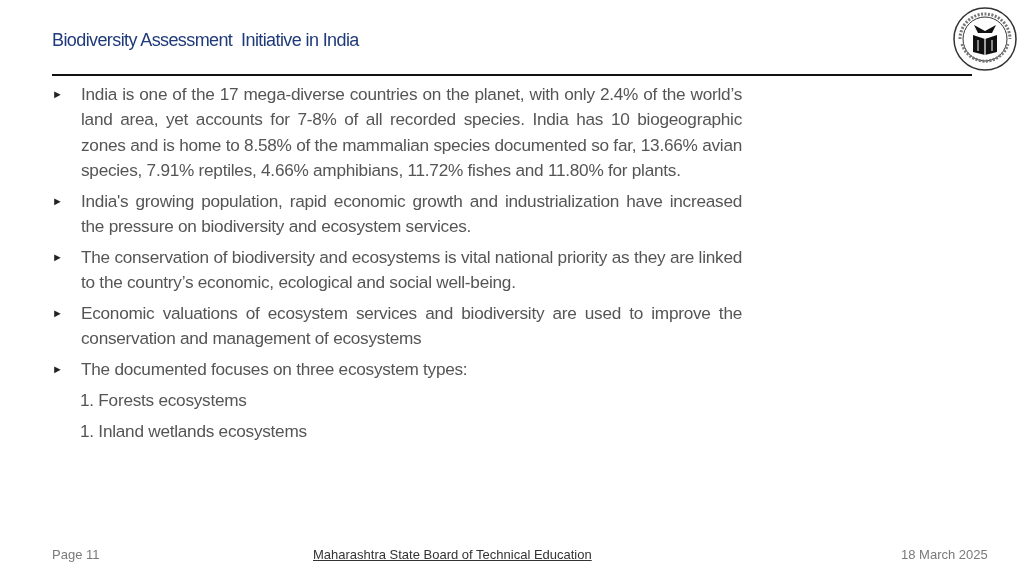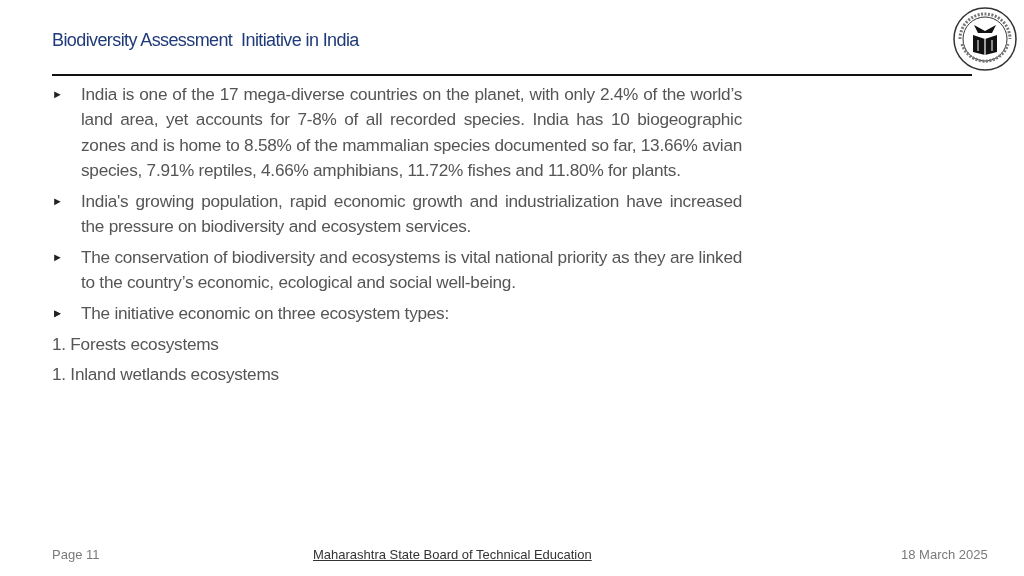--- a/index.html
+++ b/index.html
@@ -59,20 +59,21 @@
       position: absolute;
       left: 0;
       top: 0;
       font-size: 11px;
       color: #222222;
       line-height: 25.3px;
     }
     .numbered {
       line-height: 25.3px;
       margin-bottom: 5.5px;
+      margin-left: 28px;
     }
     .footer {
       position: absolute;
       top: 547px;
       font-size: 13px;
       color: #7a7a7a;
     }
     .footer.center { color: #333333; text-decoration: underline; }
   </style>
 </head>
@@ -104,24 +105,25 @@
   <div class="bullet">
     <span class="arrow">►</span>
     <span>India's growing population, rapid economic growth and industrialization have increased the pressure on biodiversity and ecosystem services.</span>
   </div>
   <div class="bullet">
     <span class="arrow">►</span>
     <span>The conservation of biodiversity and ecosystems is vital national priority as they are linked to the country’s economic, ecological and social well-being.</span>
   </div>
   <div class="bullet">
     <span class="arrow">►</span>
+    <span>Economic valuations of ecosystem services and biodiversity are used to improve the conservation and management of ecosystems</span>
   </div>
   <div class="bullet">
     <span class="arrow">►</span>
-    <span>The initiative economic on three ecosystem types:</span>
+    <span>The documented focuses on three ecosystem types:</span>
   </div>
   <div class="numbered">1. Forests ecosystems</div>
   <div class="numbered">1. Inland wetlands ecosystems</div>
 </div>
 
 <div class="footer" style="left:52px;">Page 11</div>
 <div class="footer center" style="left:313px;">Maharashtra State Board of Technical Education</div>
 <div class="footer" style="left:901px;">18 March 2025</div>
 
 </body></html>

